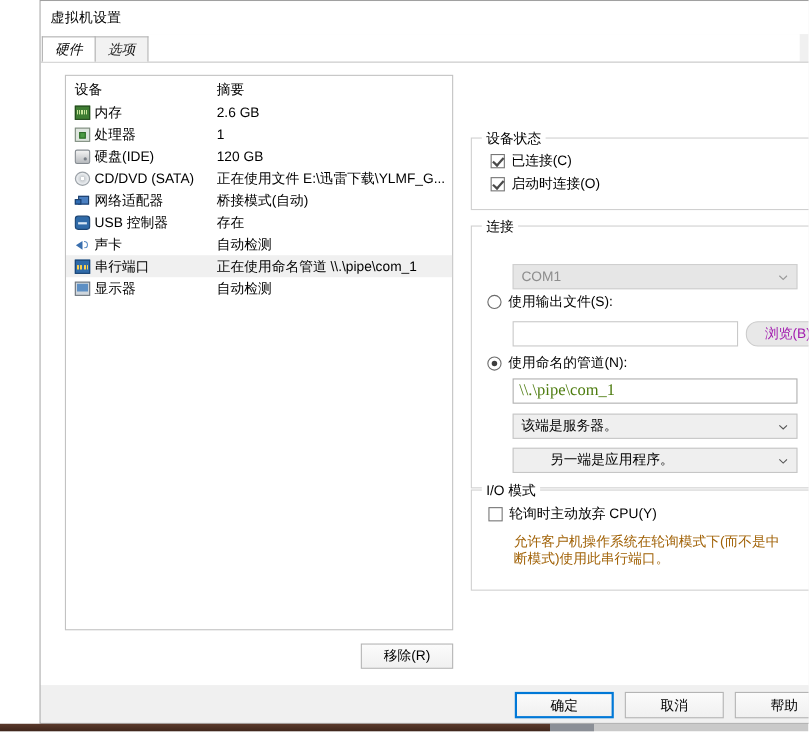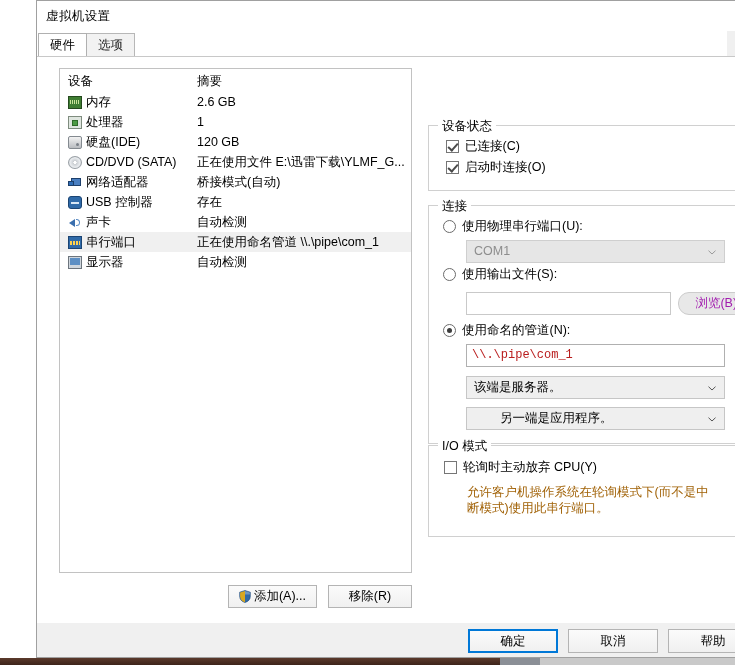--- a/index.html
+++ b/index.html
@@ -56,20 +56,21 @@
   .tabstrip {
     position: absolute;
     left: 0; top: 30px;
     width: 690px;
     height: 25px;
     background: #ffffff;
     display: flex;
     align-items: flex-end;
     padding-left: 1px;
     box-sizing: border-box;
+    font-style: italic;
   }
   .tab {
     height: 23px;
     line-height: 23px;
     padding: 0 11px;
     font-size: 12.5px;
     border: 1px solid #b7b7b7;
     border-bottom: none;
     margin-right: -1px;
     box-sizing: border-box;
@@ -296,23 +297,23 @@
     width: 5px; height: 5px;
     border-radius: 50%;
     background: #3d3d3d;
   }
 
   
   .txt {
     height: 23px;
     border: 1px solid #b0b0b0;
     background: #ffffff;
-    font-size: 12px;
-    font-family: Liberation Mono, monospace;
-    color: #b91c1c;
+    font-size: 15px;
+    font-family: Liberation Serif, serif;
+    color: #4d7c0f;
     padding: 0 5px;
     box-sizing: border-box;
     line-height: 21px;
     overflow: hidden;
     white-space: nowrap;
   }
   .select {
     height: 23px;
     border: 1px solid #c6c6c6;
     background: #efefef;
@@ -481,52 +482,40 @@
       <div class="dev-row">
         <div class="name">
           <span class="ico ico-disp"></span>
           <span>显示器</span>
         </div>
         <div class="summary">自动检测</div>
       </div>
     </div>
 
     <div class="list-buttons">
-      <div class="btn">
-        <svg class="shield" viewBox="0 0 12 13">
-          <path d="M6 0.5 L11.3 2.2 V6.4 C11.3 9.6 8.9 11.6 6 12.5 C3.1 11.6 0.7 9.6 0.7 6.4 V2.2 Z" fill="#2f6aa8" stroke="#1b4473" stroke-width="0.6"></path>
-          <path d="M6 0.9 L6 12.2 C3.3 11.3 1.1 9.4 1.1 6.4 V2.4 Z" fill="#d8a820"></path>
-          <path d="M6 0.9 L10.9 2.4 V4.6 L6 4.6 Z" fill="#e8eef5" opacity="0.35"></path>
-        </svg>
-        <span>添加(A)...</span>
-      </div>
       <div class="btn">移除(R)</div>
     </div>
 
     <div class="group grp-status">
       <div class="legend">设备状态</div>
 
       <div class="row-check" style="position:absolute;left:17px;top:12px;">
         <span class="cb checked"></span>
         <span>已连接(C)</span>
       </div>
 
       <div class="row-check" style="position:absolute;left:17px;top:33px;">
         <span class="cb checked"></span>
         <span>启动时连接(O)</span>
       </div>
     </div>
 
     <div class="group grp-conn">
       <div class="legend">连接</div>
 
-      <div class="row-check" style="position:absolute;left:14px;top:12px;">
-        <span class="rb"></span>
-        <span>使用物理串行端口(U):</span>
-      </div>
       <div class="select disabled" style="position:absolute;left:37px;top:34px;width:259px;">
         <span>COM1</span>
         <svg class="chev" viewBox="0 0 8 5">
           <path d="M0.5 0.7 L4 4 L7.5 0.7" fill="none" stroke="#9a9a9a" stroke-width="1"></path>
         </svg>
       </div>
 
       <div class="row-check" style="position:absolute;left:14px;top:60px;">
         <span class="rb"></span>
         <span>使用输出文件(S):</span>

